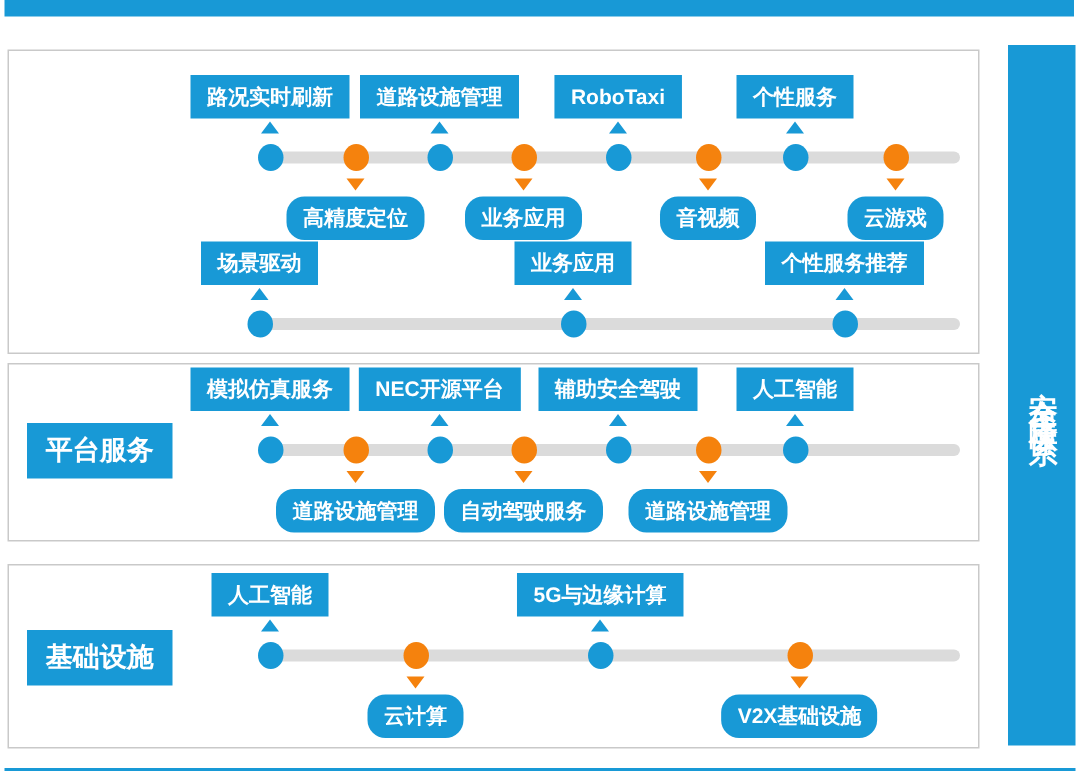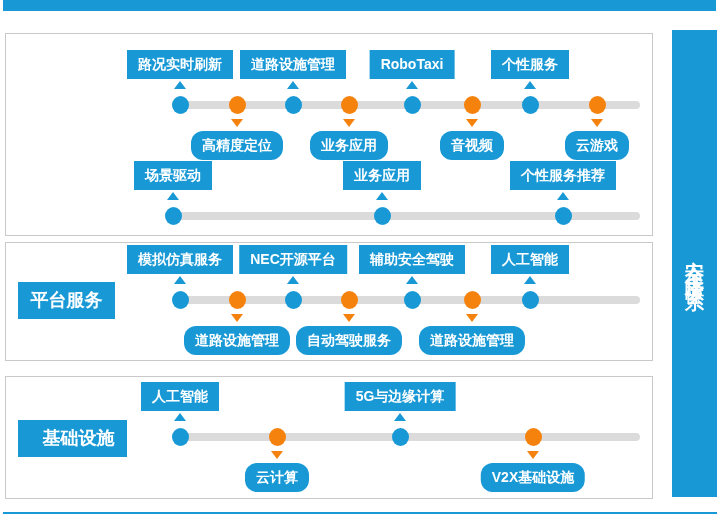--- a/index.html
+++ b/index.html
@@ -17,21 +17,21 @@
 
   .section{position:absolute;left:5px;width:646px;border:1px solid var(--border);background:#fff;}
   .sec-1{top:33px;height:201px;}
   .sec-2{top:242px;height:117px;}
   .sec-3{top:376px;height:121px;}
 
   .sec-label{position:absolute;left:18px;width:97px;height:37px;background:var(--blue);
     color:#fff;font-size:18px;font-weight:bold;text-align:center;line-height:37px;z-index:3;}
   .sec-label.l1{top:112px;}
   .sec-label.l2{top:282px;}
-  .sec-label.l3{top:420px;padding-left:12px;}
+  .sec-label.l3{top:420px;}
 
   .row{position:absolute;left:0;top:0;width:0;z-index:2;}
   .track{position:absolute;left:175px;top:-4px;width:465px;height:8px;background:var(--track);border-radius:4px;}
 
   .item{position:absolute;top:0;width:0;}
   .dot{position:absolute;left:-8px;top:-9px;width:17px;height:18px;border-radius:50%;}
   .item.top .dot{background:var(--blue);}
   .item.bottom .dot{background:var(--orange);}
 
   .arrow{position:absolute;left:-6px;width:0;height:0;}

